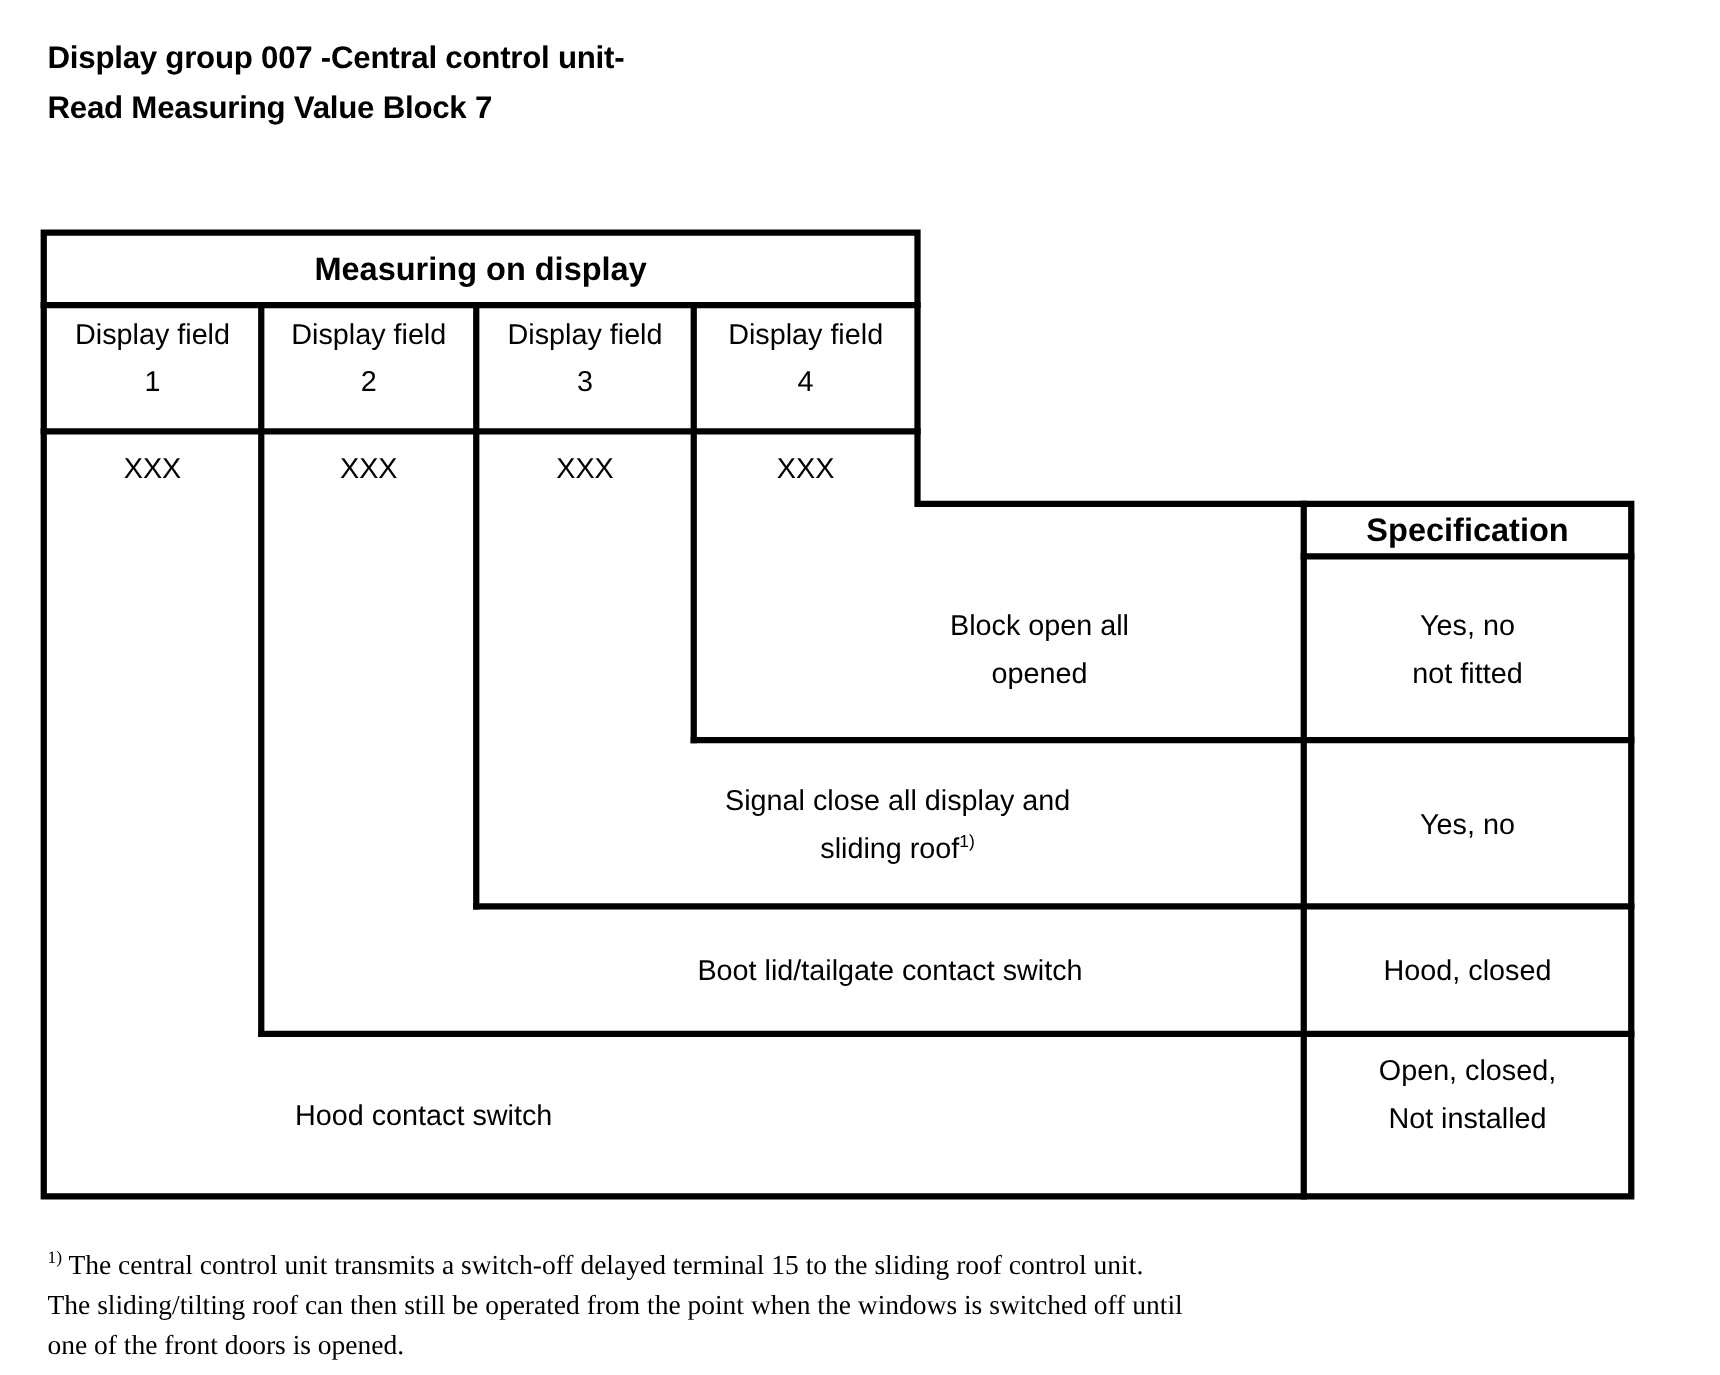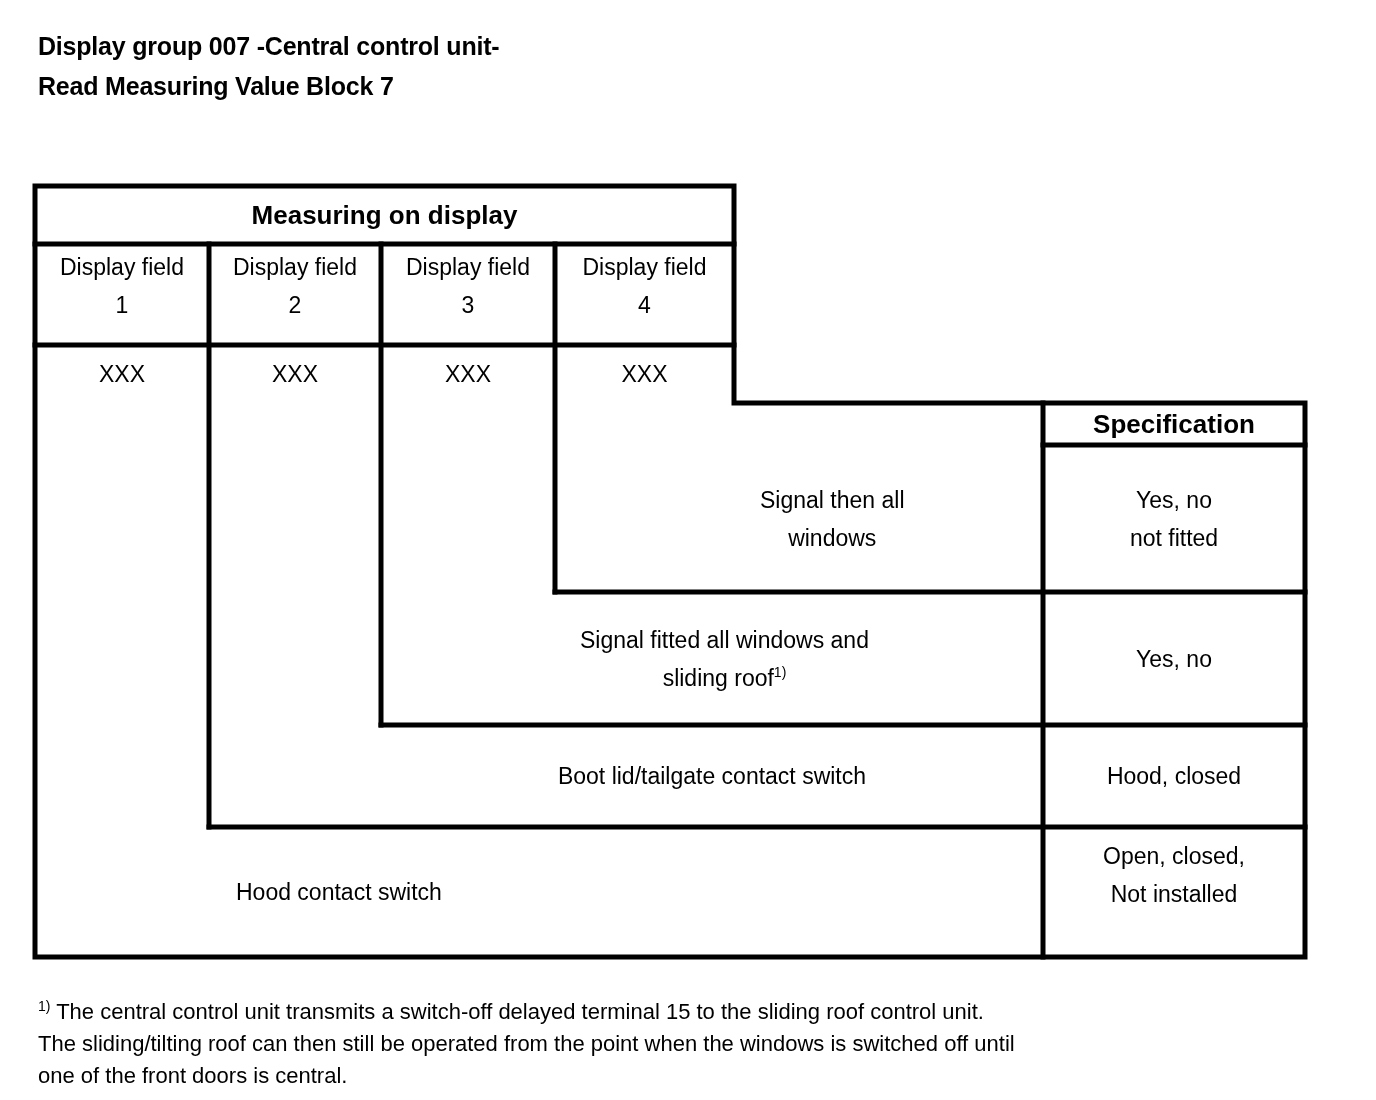--- a/index.html
+++ b/index.html
@@ -61,20 +61,21 @@
   }
 
   
   #footnote {
     position: absolute;
     left: 38px;
     top: 996px;
     width: 1300px;
     font-size: 22px;
     line-height: 32px;
+    font-family: Liberation Serif, serif;
   }
   #footnote .fn-marker {
     font-size: 14px;
     vertical-align: super;
     line-height: 0;
   }
   #footnote p { margin: 0; }
 </style>
 </head>
 <body>
@@ -150,34 +151,34 @@
 <div class="cell" style="left:555px; top:352px; width:179px; height:44px;">
   <span class="inner">XXX</span>
 </div>
 
 <div class="cell bold" style="left:1043px; top:403px; width:262px; height:42px;">
   <span class="inner">Specification</span>
 </div>
 
 <div class="cell left-text" style="left:760px; top:445px; width:283px; height:147px;">
   <span class="inner">
-    <span>Signal then all</span><br>
-    <span>windows</span>
+    <span>Block open all</span><br>
+    <span>opened</span>
   </span>
 </div>
 <div class="cell" style="left:1043px; top:445px; width:262px; height:147px;">
   <span class="inner">
     <span>Yes, no</span><br>
     <span>not fitted</span>
   </span>
 </div>
 
 <div class="cell left-text" style="left:580px; top:592px; width:463px; height:133px;">
   <span class="inner">
-    <span>Signal fitted all windows and</span><br>
+    <span>Signal close all display and</span><br>
     <span>sliding roof</span><sup class="fn">1)</sup>
   </span>
 </div>
 <div class="cell" style="left:1043px; top:592px; width:262px; height:133px;">
   <span class="inner">Yes, no</span>
 </div>
 
 <div class="cell" style="left:381px; top:725px; width:662px; height:102px;">
   <span class="inner">Boot lid/tailgate contact switch</span>
 </div>
@@ -191,14 +192,14 @@
 <div class="cell" style="left:1043px; top:810px; width:262px; height:130px;">
   <span class="inner">
     <span>Open, closed,</span><br>
     <span>Not installed</span>
   </span>
 </div>
 
 <div id="footnote">
   <p><span class="fn-marker">1)</span> <span>The central control unit transmits a switch-off delayed terminal 15 to the sliding roof control unit.</span></p>
   <p>The sliding/tilting roof can then still be operated from the point when the windows is switched off until</p>
-  <p>one of the front doors is central.</p>
+  <p>one of the front doors is opened.</p>
 </div>
 
 </body></html>

